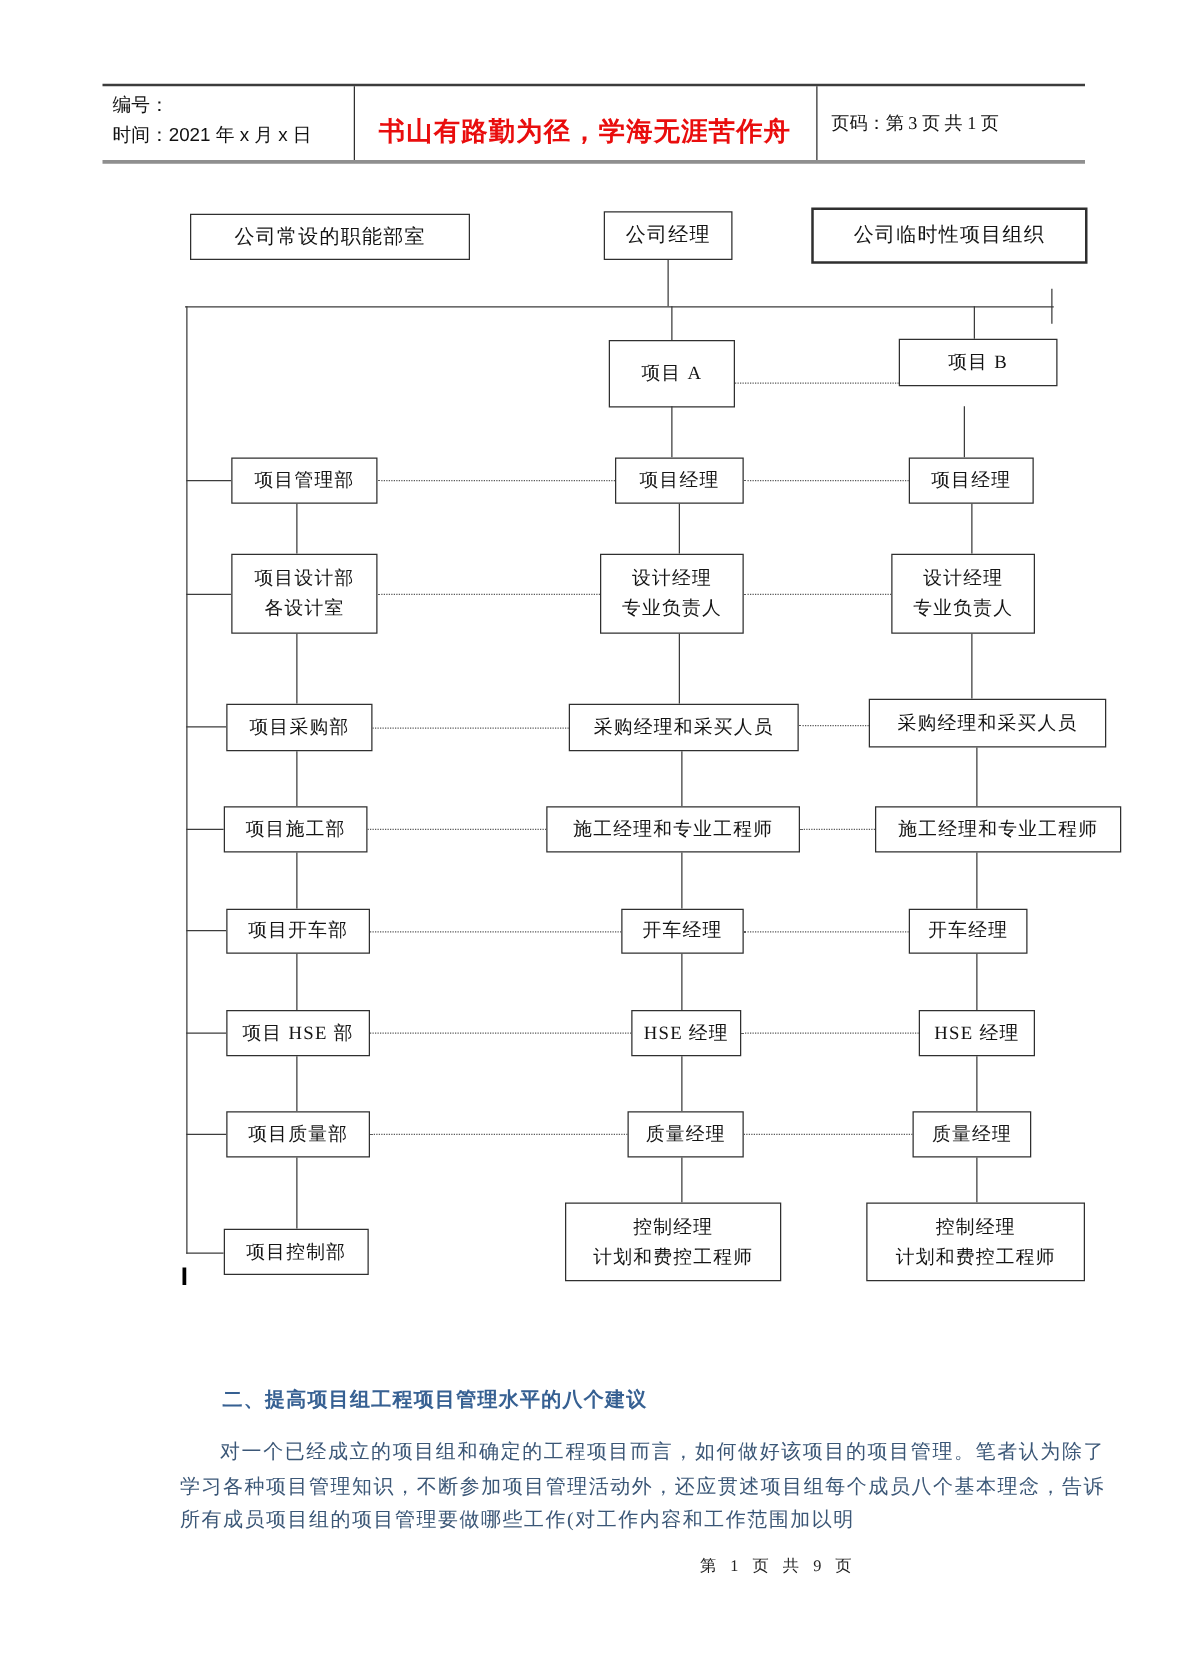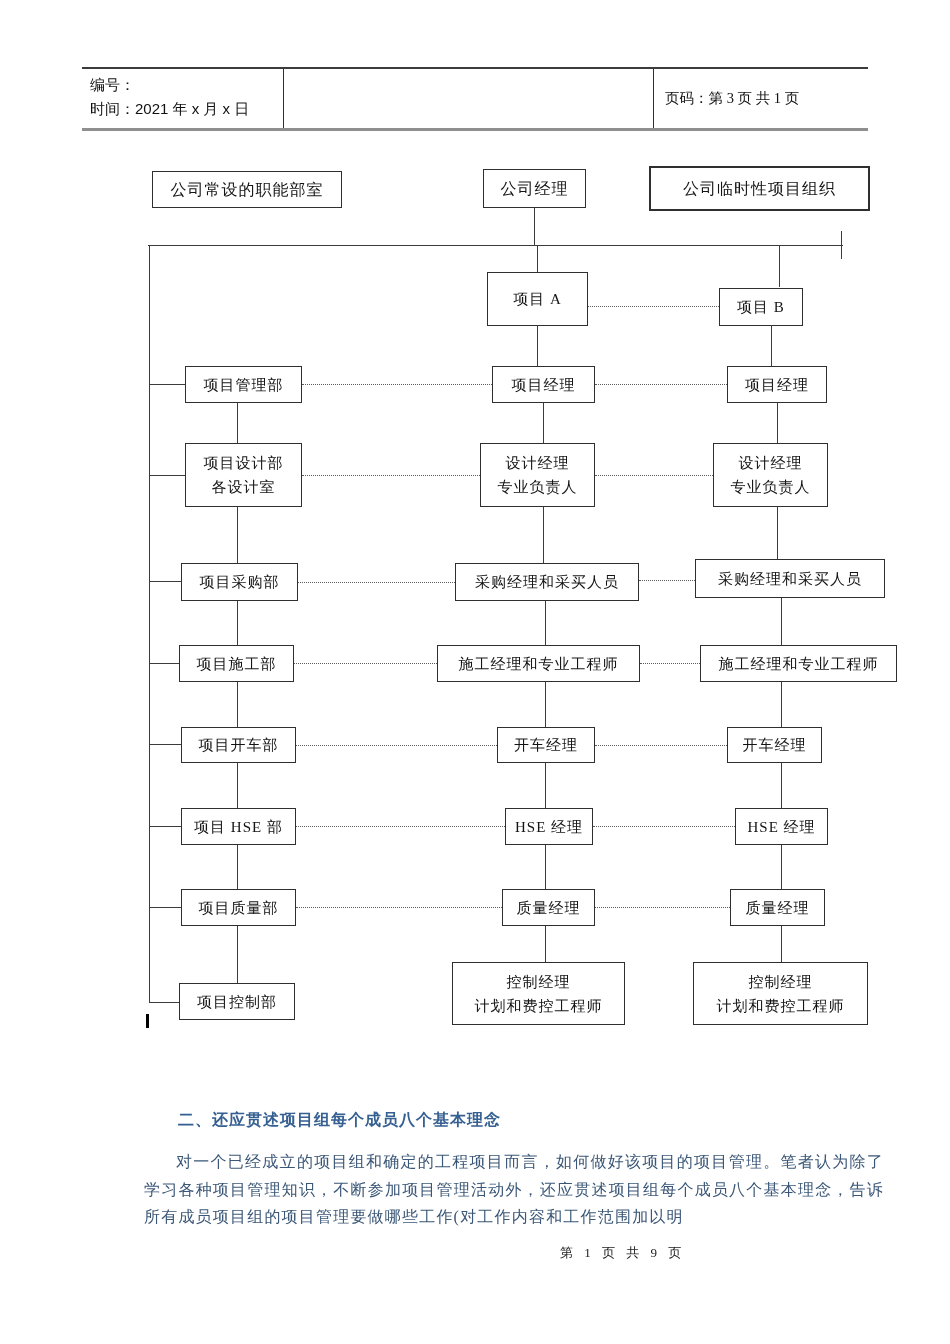--- a/index.html
+++ b/index.html
@@ -53,46 +53,47 @@
 <body>
 
 <div id="page">
 
   <div class="hdr">
     <div class="hdr-cell hdr-left">
       <div>编号：</div>
       <div>时间：2021 年 x 月 x 日</div>
     </div>
     <div class="hdr-div" style="left:201px"></div>
+    <div class="hdr-cell hdr-mid">书山有路勤为径，学海无涯苦作舟</div>
     <div class="hdr-div" style="left:571px"></div>
     <div class="hdr-cell hdr-right">页码：第 3 页  共 1 页</div>
   </div>
 
-  <div class="node big" style="left:152px;top:171px;width:190px;height:37px">公司常设的职能部室</div>
+  <div class="node big" style="left:152px;top:171px;width:224px;height:37px">公司常设的职能部室</div>
   <div class="node big" style="left:483px;top:169px;width:103px;height:39px">公司经理</div>
   <div class="node big" style="left:649px;top:166px;width:221px;height:45px;border-width:2px">公司临时性项目组织</div>
 
   <div class="vl" style="left:534px;top:208px;height:37px"></div>
   <div class="hl" style="left:148px;top:245px;width:695px"></div>
   <div class="vl" style="left:841px;top:231px;height:28px"></div>
   <div class="vl" style="left:537px;top:245px;height:42px"></div>
   <div class="vl" style="left:779px;top:245px;height:42px"></div>
 
   <div class="vl" style="left:149px;top:245px;height:758px"></div>
   <div class="hl" style="left:149px;top:384px;width:36px"></div>
   <div class="hl" style="left:149px;top:475px;width:36px"></div>
   <div class="hl" style="left:149px;top:581px;width:32px"></div>
   <div class="hl" style="left:149px;top:663px;width:30px"></div>
   <div class="hl" style="left:149px;top:744px;width:32px"></div>
   <div class="hl" style="left:149px;top:826px;width:32px"></div>
   <div class="hl" style="left:149px;top:907px;width:32px"></div>
   <div class="hl" style="left:149px;top:1002px;width:30px"></div>
 
   <div class="node" style="left:487px;top:272px;width:101px;height:54px">项目 A</div>
-  <div class="node" style="left:719px;top:288px;width:84px;height:38px">项目 B</div>
+  <div class="node" style="left:719px;top:271px;width:127px;height:38px">项目 B</div>
   <div class="dl" style="left:588px;top:306px;width:131px"></div>
   <div class="vl" style="left:537px;top:325px;height:41px"></div>
   <div class="vl" style="left:771px;top:325px;height:41px"></div>
 
   <div class="node" style="left:185px;top:366px;width:117px;height:37px">项目管理部</div>
   <div class="node" style="left:492px;top:366px;width:103px;height:37px">项目经理</div>
   <div class="node" style="left:727px;top:366px;width:100px;height:37px">项目经理</div>
   <div class="dl" style="left:302px;top:384px;width:190px"></div>
   <div class="dl" style="left:595px;top:384px;width:132px"></div>
   <div class="vl" style="left:237px;top:403px;height:40px"></div>
@@ -166,17 +167,17 @@
   <div class="node" style="left:452px;top:962px;width:173px;height:63px">
     <span>控制经理</span>
     <span>计划和费控工程师</span>
   </div>
   <div class="node" style="left:693px;top:962px;width:175px;height:63px">
     <span>控制经理</span>
     <span>计划和费控工程师</span>
   </div>
   <div class="cursor-mark" style="left:146px;top:1014px"></div>
 
-  <div class="sec-heading">二、还应贯述项目组每个成员八个基本理念</div>
+  <div class="sec-heading">二、提高项目组工程项目管理水平的八个建议</div>
   <div class="sec-para">对一个已经成立的项目组和确定的工程项目而言，如何做好该项目的项目管理。笔者认为除了学习各种项目管理知识，不断参加项目管理活动外，还应贯述项目组每个成员八个基本理念，告诉所有成员项目组的项目管理要做哪些工作(对工作内容和工作范围加以明</div>
   <div class="page-footer">第 1 页 共 9 页</div>
 
 </div>
 
 </body></html>

